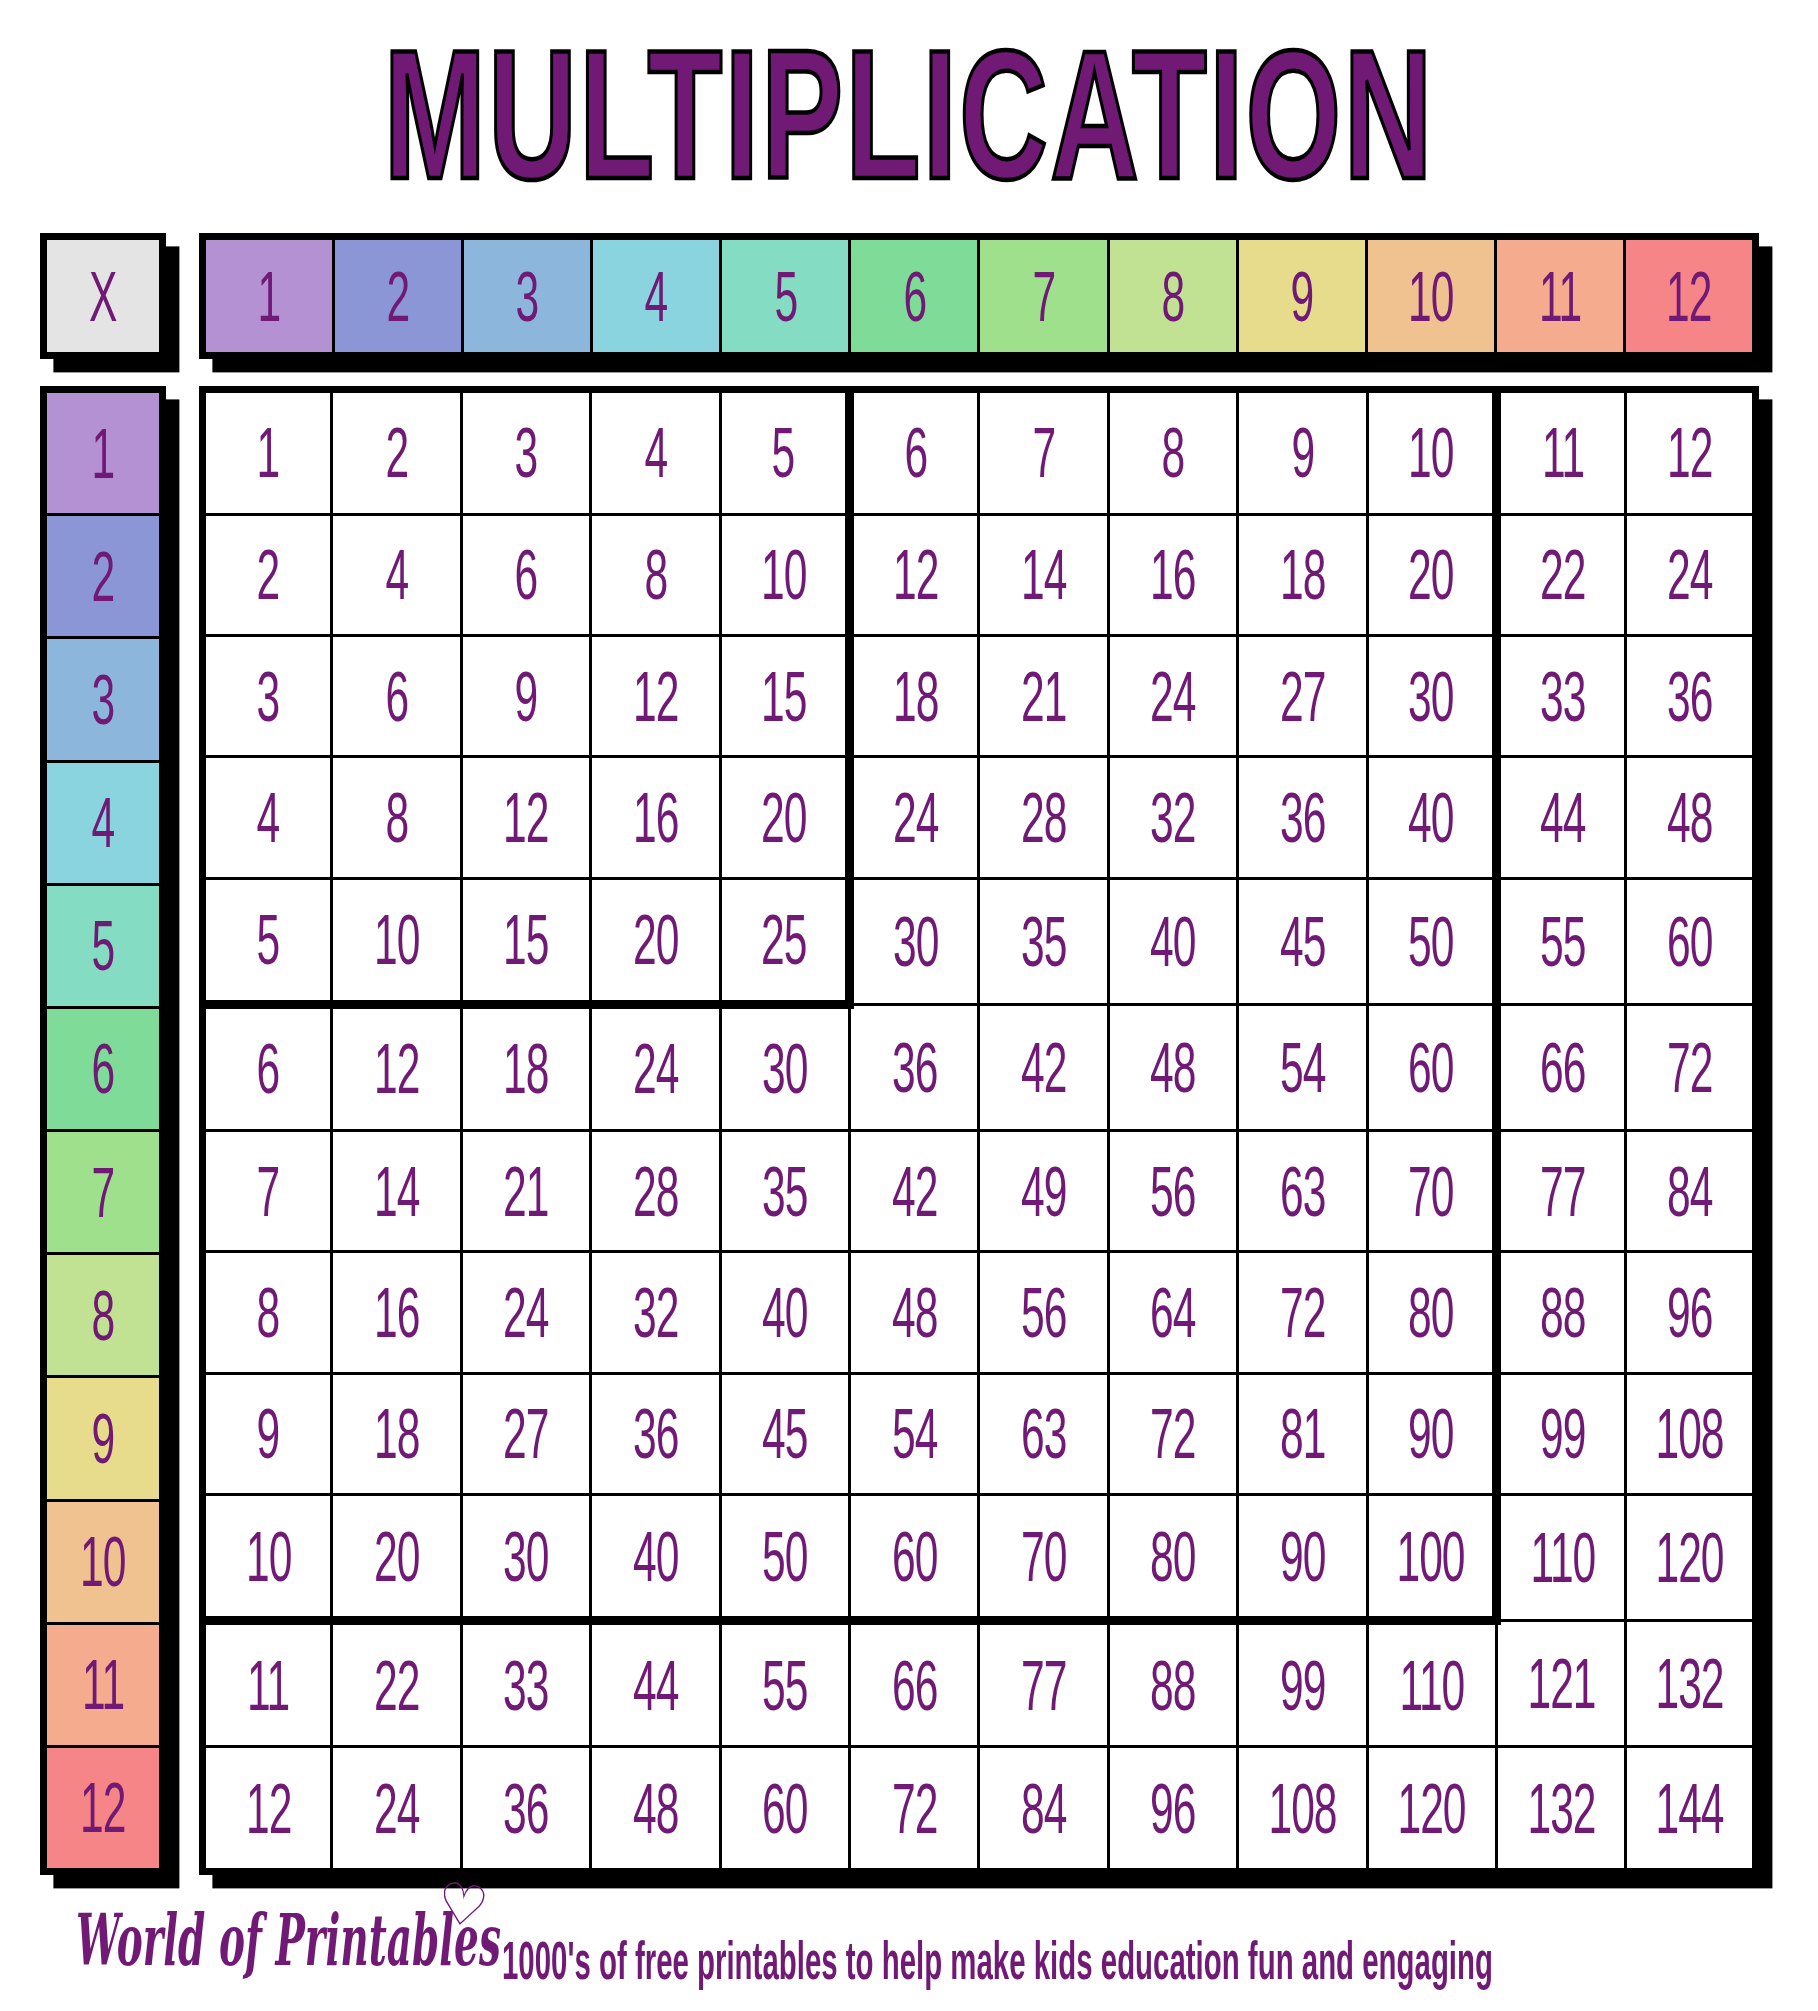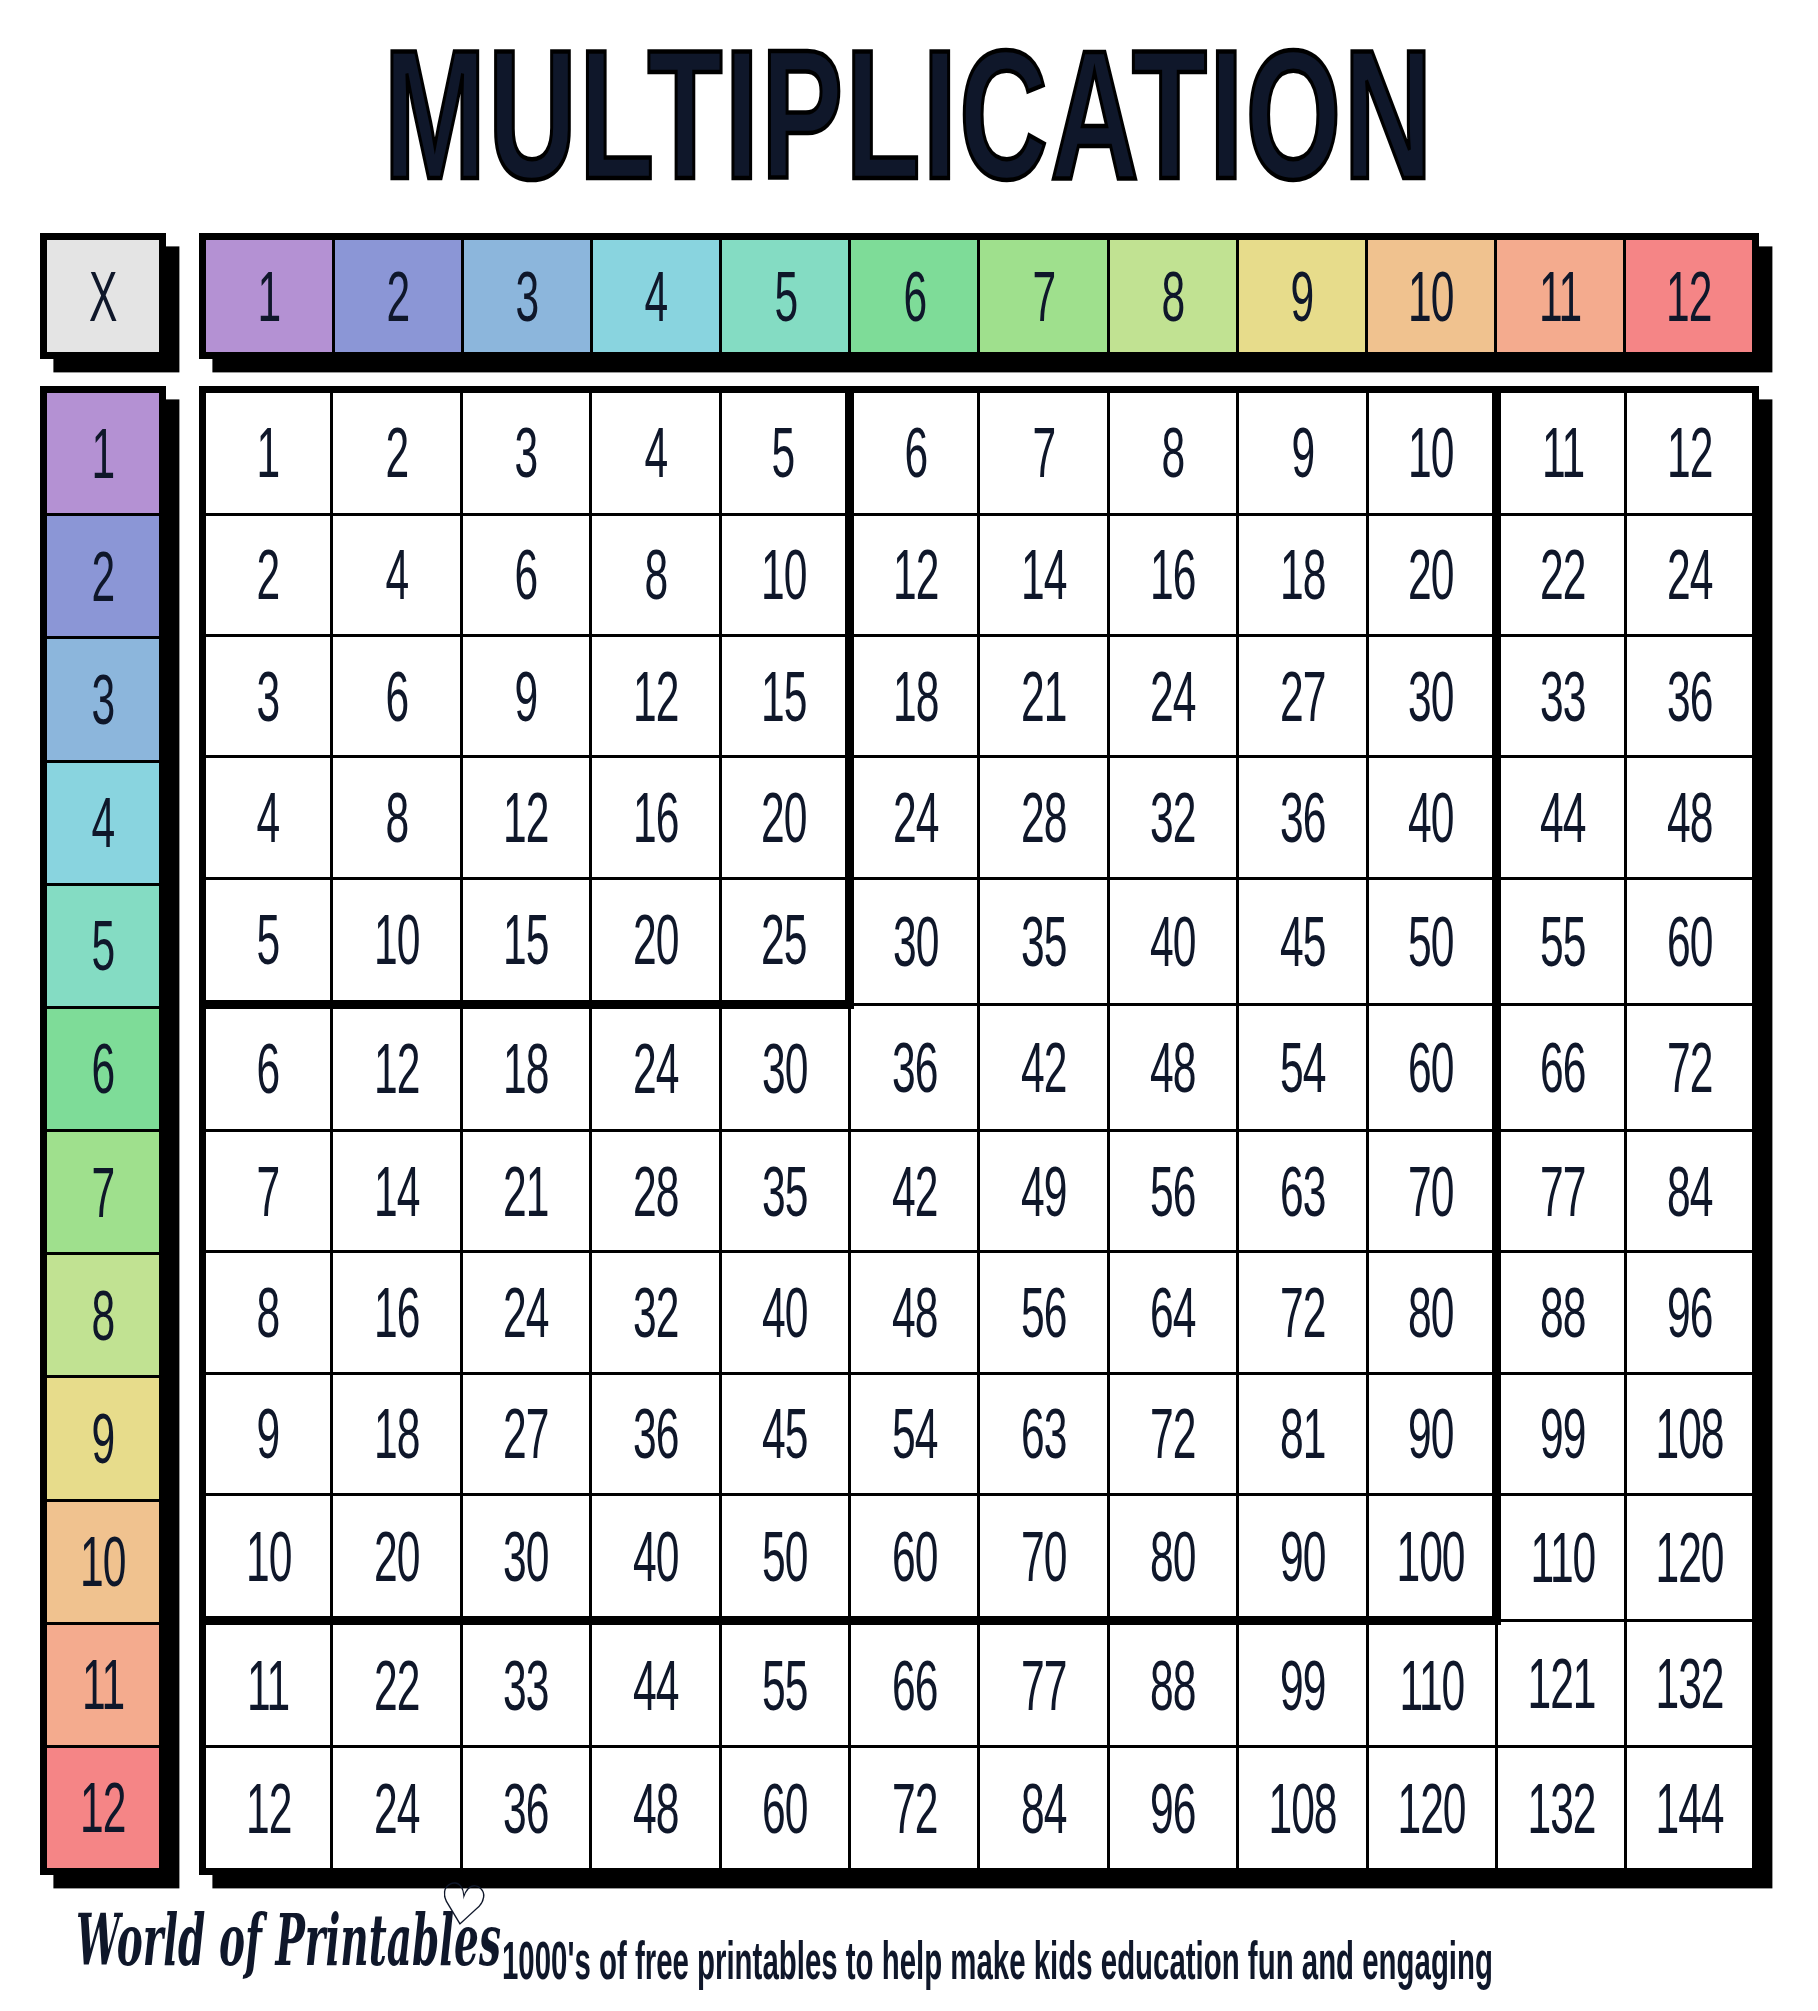--- a/index.html
+++ b/index.html
@@ -1,17 +1,17 @@
 <!DOCTYPE html>
 <html style="--border: #000000; --corner-bg: #e4e4e4; --cell-bg: #ffffff;font-size:14.3px"><head>
 <meta charset="utf-8">
 <style>
   html,body{margin:0;padding:0;background:#ffffff;}
   .page{position:relative;width:1819px;height:2011px;background:#fff;overflow:hidden;
-        font-family:"Liberation Sans",sans-serif;color:#0f172a;}
+        font-family:"Liberation Sans",sans-serif;color:#701a75;}
 
   
   .title-wrap{position:absolute;left:0;top:23px;width:1819px;text-align:center;
               white-space:nowrap;line-height:1;}
   .title-text{display:inline-block;font-size:183px;font-weight:700;letter-spacing:3.6px;
               transform:scaleX(0.67);transform-origin:center;
               -webkit-text-stroke:4.5px var(--border,#000);}
 
   
   .corner{position:absolute;left:40px;top:233px;width:126px;height:126px;

